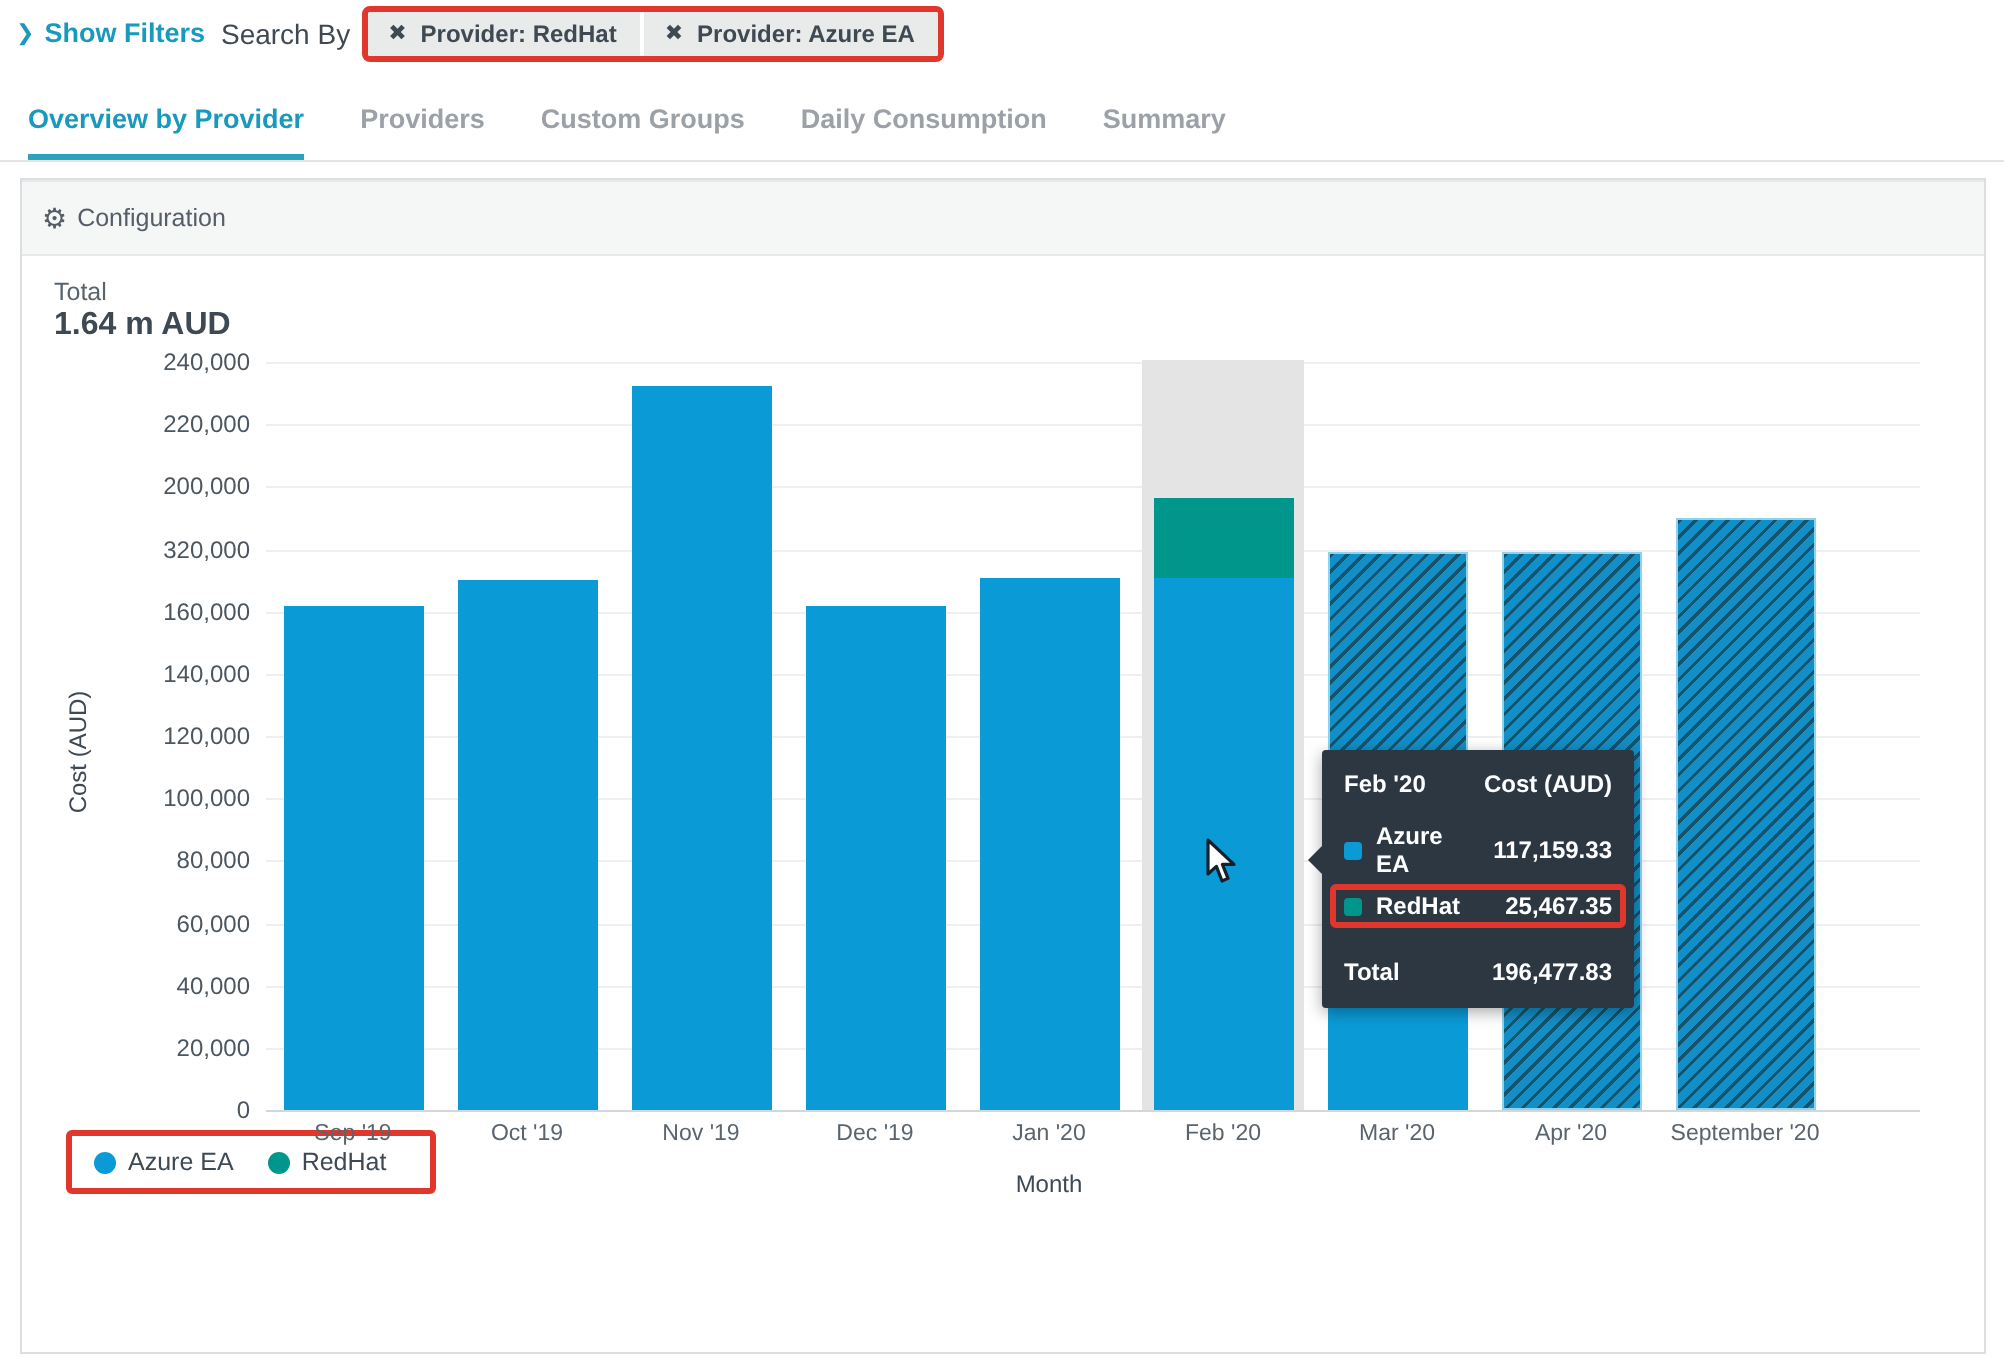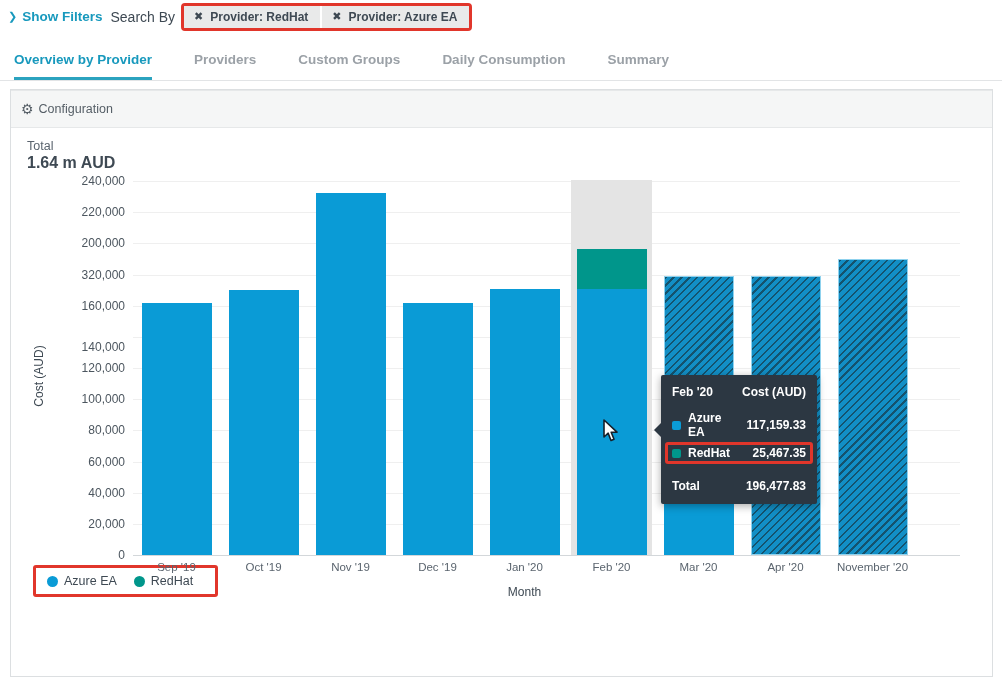--- a/index.html
+++ b/index.html
@@ -12,21 +12,21 @@
     font-size: 13.5px; cursor: pointer; }
   .show-filters .chev { font-size: 11px; font-weight: bold; }
   .search-by { margin-left: 8px; font-size: 14px; color: #3e4953; }
   .chips-box { margin-left: 6px; display: flex; gap: 2px; border: 3px solid var(--annotation);
     border-radius: 4px; overflow: hidden; }
   .chip { background: #e9eaea; display: flex; align-items: center; gap: 7px; padding: 4px 12px 4px 10px;
     font-size: 12px; font-weight: bold; color: #3e4953; cursor: pointer; }
   .chip .x { font-size: 11px; font-weight: bold; }
 
   
-  .tabs { margin-top: 14px; padding-left: 14px; border-bottom: 1px solid #e2e4e6; display: flex; gap: 42px; }
+  .tabs { margin-top: 14px; padding-left: 14px; border-bottom: 1px solid #e2e4e6; display: flex; gap: 28px; }
   .tab { font-size: 13.5px; font-weight: bold; color: #9ba1a7; padding: 8px 0 10px; cursor: pointer;
     border-bottom: 3px solid transparent; white-space: nowrap; }
   .tab.active { color: var(--link); border-bottom-color: #2ba3bf; }
 
   
   .card { margin: 8px 9px 0 10px; border: 1px solid #dcdfe1; background: #fff; height: 588px; }
   .card-header { padding: 11px 16px 10px; font-size: 12.5px; font-weight: bold; }
   .dim-dd { color: var(--link); cursor: pointer; }
   .dim-dd .caret { font-size: 8px; vertical-align: 1px; }
   .toolbar { background: #f5f6f6; border-top: 1px solid #e6e8e9; border-bottom: 1px solid #e6e8e9;
@@ -145,21 +145,21 @@
         <div class="ylab">Cost (AUD)</div>
       </div>
       <div class="yticks">
           <div class="ytick" style="top: 367px;">0</div>
           <div class="ytick" style="top: 335.833px;">20,000</div>
           <div class="ytick" style="top: 304.667px;">40,000</div>
           <div class="ytick" style="top: 273.5px;">60,000</div>
           <div class="ytick" style="top: 242.333px;">80,000</div>
           <div class="ytick" style="top: 211.167px;">100,000</div>
           <div class="ytick" style="top: 180px;">120,000</div>
-          <div class="ytick" style="top: 148.833px; margin-top: 10px;">140,000</div>
+          <div class="ytick" style="top: 148.833px;">140,000</div>
           <div class="ytick" style="top: 117.667px;">160,000</div>
           <div class="ytick" style="top: 86.5px;">320,000</div>
           <div class="ytick" style="top: 55.3333px;">200,000</div>
           <div class="ytick" style="top: 24.1667px;">220,000</div>
           <div class="ytick" style="top: -7px;">240,000</div>
         </div>
 
       <div class="plot">
         <div>
             <div class="gridline baseline" style="top: 374px;"></div>
@@ -210,21 +210,21 @@
           </div>
         <div class="xlabels">
             <div class="xlabel">Sep '19</div>
             <div class="xlabel">Oct '19</div>
             <div class="xlabel">Nov '19</div>
             <div class="xlabel">Dec '19</div>
             <div class="xlabel">Jan '20</div>
             <div class="xlabel">Feb '20</div>
             <div class="xlabel">Mar '20</div>
             <div class="xlabel">Apr '20</div>
-            <div class="xlabel">November '20</div>
+            <div class="xlabel">September '20</div>
           </div>
         <div class="xaxis-title">Month</div>
 
         <div class="tooltip">
           <div class="arrow"></div>
           <div class="tt-head">
             <span>Feb '20</span>
             <span>Cost (AUD)</span>
           </div>
           <div class="tt-row">

